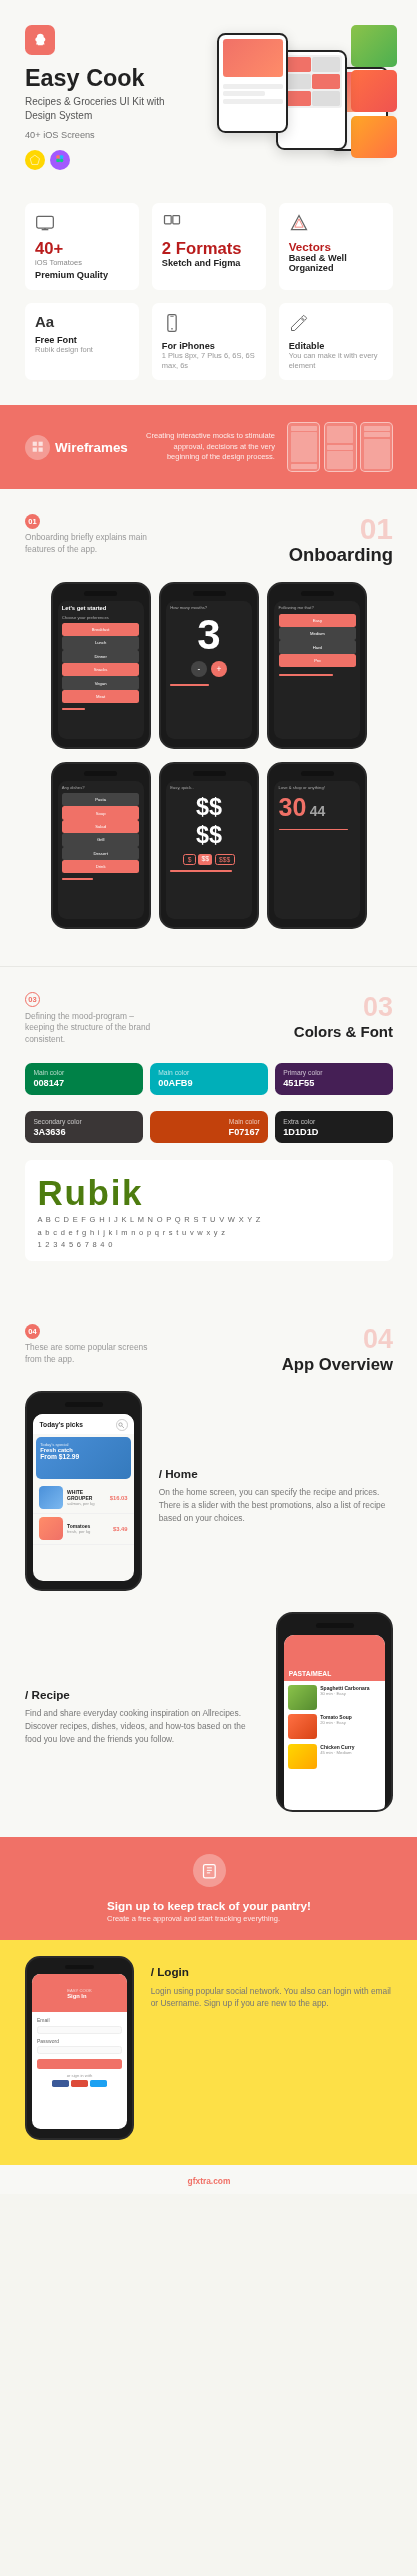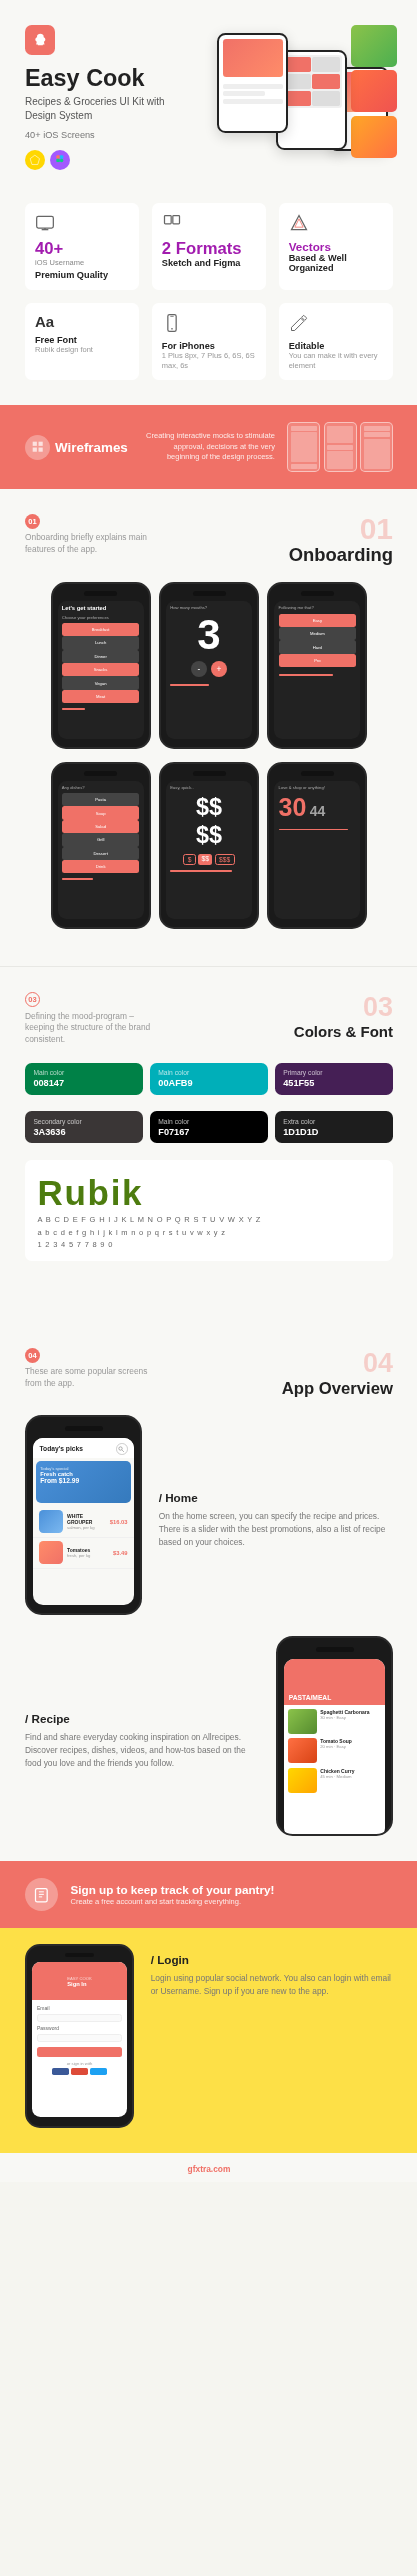--- a/index.html
+++ b/index.html
@@ -179,21 +179,21 @@
     }
     .feature-icon {
       width: 20px;
       height: 20px;
       margin-bottom: 5px;
       color: #333;
     }
     .feature-number {
       font-size: 16.7px;
       font-weight: 700;
-      color: #a21caf;
+      color: #b91c1c;
       line-height: 1;
     }
     .feature-label {
       font-size: 7.5px;
       color: #888;
       margin-bottom: 3.3px;
     }
     .feature-title {
       font-size: 9.2px;
       font-weight: 600;
@@ -454,21 +454,20 @@
     
     .overview-section {
       background: #f8f8f5;
       padding: 25px;
     }
     .overview-header {
       display: flex;
       justify-content: space-between;
       align-items: flex-start;
       margin-bottom: 16.7px;
-      margin-top: 24px;
     }
     .overview-desc-left {
       font-size: 8.4px;
       color: #999;
       line-height: 1.4;
       max-width: 125px;
     }
     .overview-title-block {
       text-align: right;
     }
@@ -622,20 +621,21 @@
     .rp-name { font-size: 5px; font-weight: 600; color: #222; }
     .rp-sub { font-size: 4.2px; color: #999; }
 
     
     .signup-banner {
       background: #f07167;
       padding: 16.7px 25px;
       display: flex;
       align-items: center;
       gap: 12.5px;
+      flex-direction: column;
     }
     .signup-icon {
       width: 33px;
       height: 33px;
       background: rgba(255,255,255,0.3);
       border-radius: 50%;
       flex-shrink: 0;
       display: flex;
       align-items: center;
       justify-content: center;
@@ -821,21 +821,21 @@
 <section class="features-section">
   <div class="features-grid">
 
     <div class="feature-item">
       <svg class="feature-icon" viewBox="0 0 24 24">
         <rect x="2" y="4" width="20" height="14" rx="2" fill="none" stroke="#666" stroke-width="1.5"></rect>
         <line x1="8" y1="20" x2="16" y2="20" stroke="#666" stroke-width="1.5"></line>
         <line x1="12" y1="18" x2="12" y2="20" stroke="#666" stroke-width="1.5"></line>
       </svg>
       <div class="feature-number">40+</div>
-      <div class="feature-label">iOS Username</div>
+      <div class="feature-label">iOS Tomatoes</div>
       <div class="feature-title">Premium Quality</div>
     </div>
 
     <div class="feature-item">
       <svg class="feature-icon" viewBox="0 0 24 24">
         <rect x="3" y="3" width="8" height="10" rx="1" fill="none" stroke="#666" stroke-width="1.5"></rect>
         <rect x="13" y="3" width="8" height="10" rx="1" fill="none" stroke="#666" stroke-width="1.5"></rect>
       </svg>
       <div class="feature-number">2 Formats</div>
       <div class="feature-title">Sketch and Figma</div>
@@ -1059,35 +1059,35 @@
     <div class="swatch" style="background:#451F55;">
       <div class="swatch-label">Primary color</div>
       <div class="swatch-hex">451F55</div>
     </div>
   </div>
   <div class="color-swatches" style="margin-bottom:16.7px;">
     <div class="swatch" style="background:#3A3636;">
       <div class="swatch-label">Secondary color</div>
       <div class="swatch-hex">3A3636</div>
     </div>
-    <div class="swatch" style="background:#000000;">
+    <div class="swatch" style="background:#c2410c;text-align:right;">
       <div class="swatch-label">Main color</div>
       <div class="swatch-hex">F07167</div>
     </div>
     <div class="swatch" style="background:#1D1D1D;">
       <div class="swatch-label">Extra color</div>
       <div class="swatch-hex">1D1D1D</div>
     </div>
   </div>
 
   <div class="font-display">
     <div class="font-name-big">Rubik</div>
     <div class="font-alphabet">A B C D E F G H I J K L M N O P Q R S T U V W X Y Z</div>
     <div class="font-alphabet">a b c d e f g h i j k l m n o p q r s t u v w x y z</div>
-    <div class="font-numbers">1 2 3 4 5 7 7 8 9 0</div>
+    <div class="font-numbers">1 2 3 4 5 6 7 8 4 0</div>
   </div>
 </section>
 
 <section class="overview-section">
   <div class="overview-header">
     <div>
       <div class="num-label">
         <div class="num-circle">
           <span>04</span>
         </div>
@@ -1192,21 +1192,21 @@
   <div class="signup-icon">
     <svg width="16.7" height="16.7" viewBox="0 0 20 20">
       <rect x="3" y="3" width="14" height="16" rx="2" fill="none" stroke="white" stroke-width="1.5"></rect>
       <line x1="7" y1="7" x2="13" y2="7" stroke="white" stroke-width="1.2"></line>
       <line x1="7" y1="10" x2="13" y2="10" stroke="white" stroke-width="1.2"></line>
       <line x1="7" y1="13" x2="11" y2="13" stroke="white" stroke-width="1.2"></line>
     </svg>
   </div>
   <div class="signup-text">
     <div class="signup-title">Sign up to keep track of your pantry!</div>
-    <div class="signup-desc">Create a free account and start tracking everything.</div>
+    <div class="signup-desc">Create a free approval and start tracking everything.</div>
   </div>
 </section>
 
 <section class="login-section">
   <div class="login-row">
     <div class="login-phone-area">
       <div class="login-phone">
         <div class="phone-notch" style="width:29px;height:4.2px;background:#111;border-radius:2.5px;margin:0 auto 5px auto;"></div>
         <div class="login-screen">
           <div class="ls-header">

